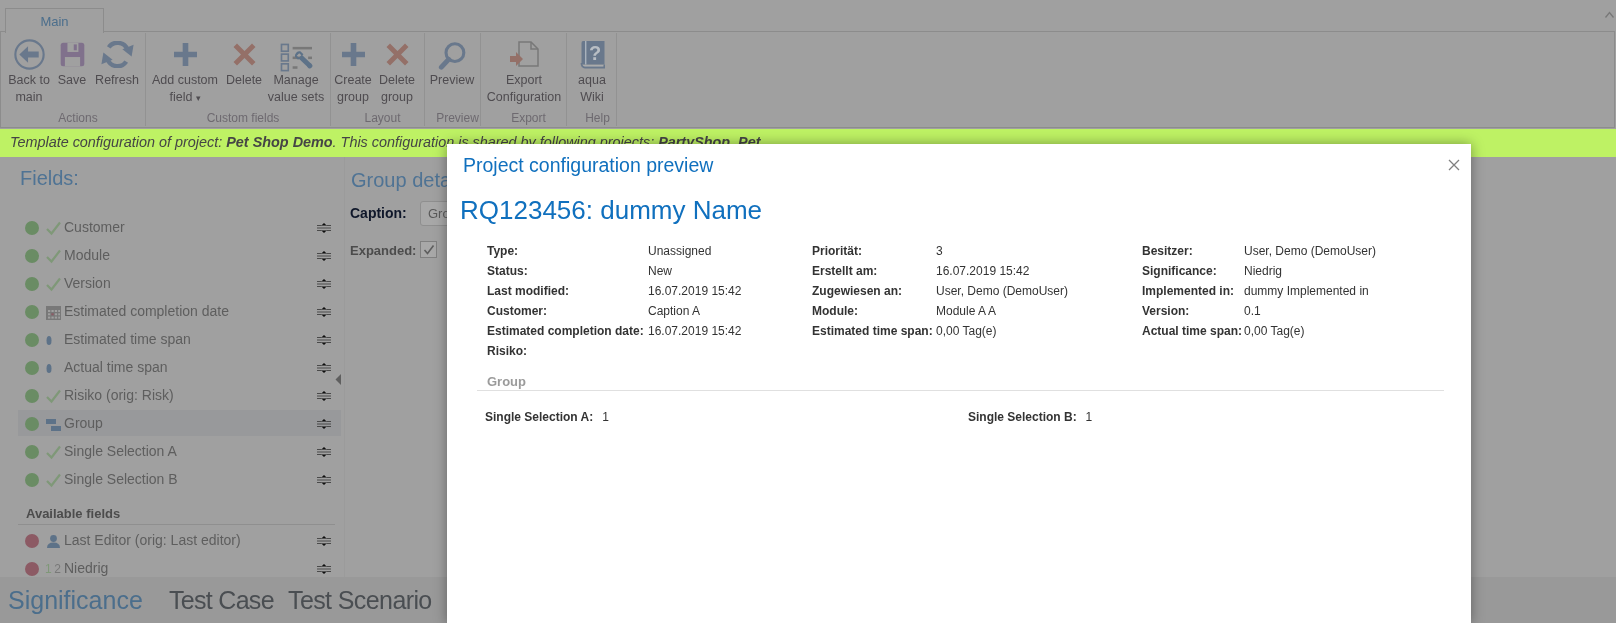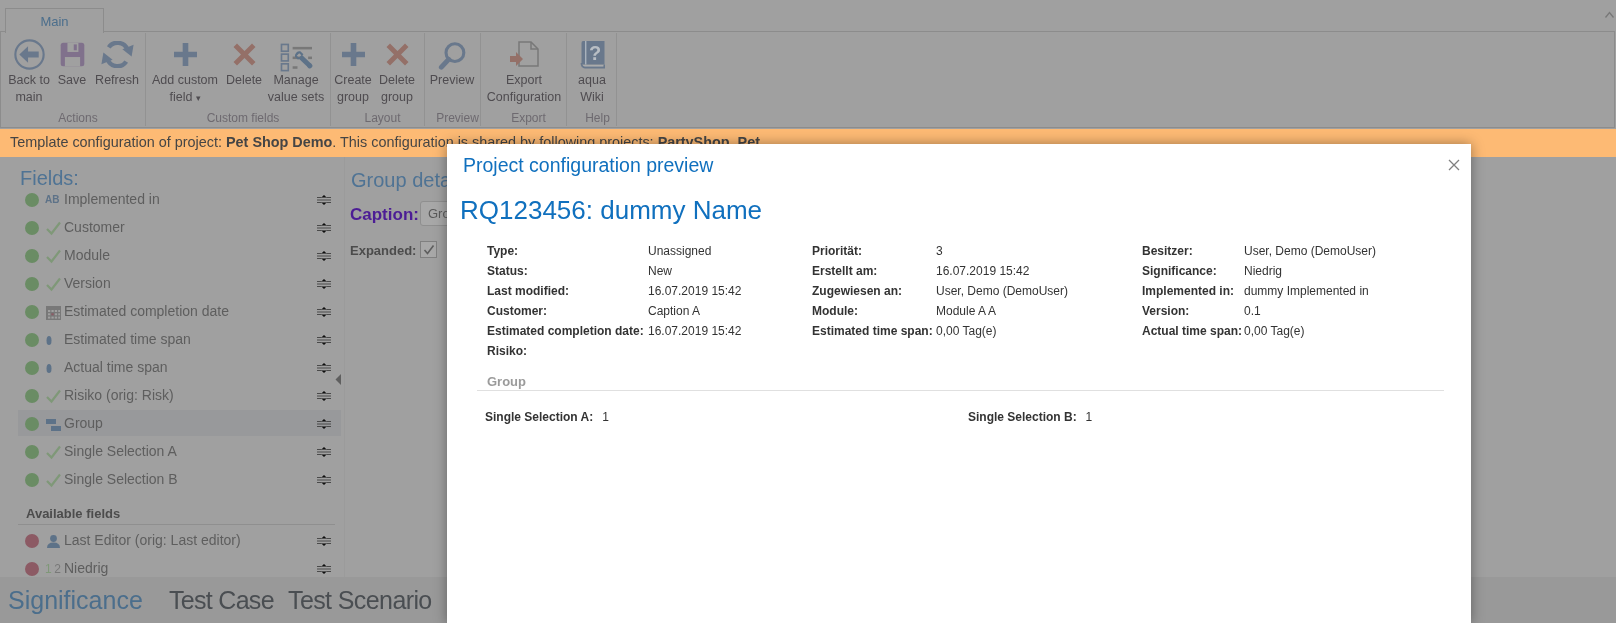--- a/index.html
+++ b/index.html
@@ -7,21 +7,21 @@
 body { background:#a0a0a0; position:relative; }
 .abs { position:absolute; }
 
 #ribbonbox { left:0; top:31px; width:1615px; height:97px; border:1px solid #8c8c8c; background:#a0a0a0; }
 #tab { left:5px; top:8px; width:99px; height:25px; border:1px solid #8c8c8c; border-bottom:none; background:#a0a0a0; color:#4b6e8c; font-size:13px; text-align:center; line-height:25px; z-index:2; }
 .rsep { top:33px; height:93px; width:1px; background:#929292; }
 .ritem { top:36px; text-align:center; color:#4f4c50; font-size:12.5px; line-height:16.5px; }
 .ritem .ric { height:36px; display:flex; align-items:center; justify-content:center; } .ritem .ric svg { position:relative; }
 .gcap { top:111px; height:17px; text-align:center; color:#6e6a70; font-size:12px;padding-left:11px; }
 
-#infobar { left:0; top:129px; width:1616px; height:28px; background:#fdba74; color:#454545; font-size:14.4px; line-height:27px; padding-left:10px; }
+#infobar { left:0; top:129px; width:1616px; height:28px; background:#bef264; color:#454545; font-size:14.4px; line-height:27px; padding-left:10px;font-style:italic; }
 
 #content { left:0; top:157px; width:1616px; height:420px; background:#a0a0a0; }
 .h1blue { color:#4f7394; font-size:20px; }
 .frow { position:absolute; left:18px; width:318px; height:28px; }
 .frow .dot { position:absolute; left:7px; top:7px; width:14px; height:14px; border-radius:50%; background:#6a8c64; }
 .frow .dot.red { background:#8c5a64; }
 .frow .fic { position:absolute; left:27px; top:6px; width:17px; height:17px; }
 .frow .flbl { position:absolute; left:46px; top:5px; font-size:14px; color:#5e5e5e; }
 .frow .drag { position:absolute; left:299px; top:8px; }
 
@@ -159,34 +159,20 @@
 <div class="abs gcap" style="left:145px;width:185px;">Custom fields</div>
 <div class="abs gcap" style="left:330px;width:94px;">Layout</div>
 <div class="abs gcap" style="left:424px;width:56px;">Preview</div>
 <div class="abs gcap" style="left:480px;width:86px;">Export</div>
 <div class="abs gcap" style="left:566px;width:52px;">Help</div>
 
 <div class="abs" id="infobar">Template configuration of project: <b>Pet Shop Demo</b>. This configuration is shared by following projects: <b>PartyShop, Pet</b></div>
 
 <div class="abs" id="content">
   <div class="abs h1blue" style="left:20px;top:10px;">Fields:</div>
-  <div class="frow" style="top:29px;">
-    <span class="dot"></span>
-    <span class="fic" style="font-size:10px;font-weight:bold;color:#5d7288;top:8px;">AB</span>
-    <span class="flbl">Implemented in</span>
-    <svg class="drag" width="14" height="12" viewBox="0 0 14 12">
-        <g stroke="#4a4a4a" stroke-width="1">
-          <path d="M0 3.5 H4.6 M9.4 3.5 H14"></path>
-          <path d="M0 6 H14"></path>
-          <path d="M0 8.5 H4.6 M9.4 8.5 H14"></path>
-          <path d="M4.6 3.5 L7 1.2 L9.4 3.5"></path>
-          <path d="M4.6 8.5 L7 10.8 L9.4 8.5"></path>
-        </g>
-      </svg>
-  </div>
   <div class="frow" style="top:57px;">
     <span class="dot"></span>
     <svg class="fic" viewBox="0 0 17 17">
         <path d="M2 9 L6.5 13.5 L15 2.5" fill="none" stroke="#7f9878" stroke-width="2.2"></path>
       </svg>
     <span class="flbl">Customer</span>
     <svg class="drag" width="14" height="12" viewBox="0 0 14 12">
         <g stroke="#4a4a4a" stroke-width="1">
           <path d="M0 3.5 H4.6 M9.4 3.5 H14"></path>
           <path d="M0 6 H14"></path>
@@ -388,21 +374,21 @@
         </g>
       </svg>
   </div>
 
   <div class="abs" style="left:344px;top:0;width:1px;height:420px;background:#9b9b9b;"></div>
   <svg class="abs" style="left:334px;top:217px;" width="8" height="11" viewBox="0 0 8 11">
       <path d="M7 0 L1.5 5.5 L7 11 Z" fill="#5f5f5f"></path>
     </svg>
 
   <div class="abs h1blue" style="left:351px;top:12px;">Group details</div>
-  <div class="abs" style="left:350px;top:48px;font-size:17px;font-weight:bold;color:#4c1d95;">Caption:</div>
+  <div class="abs" style="left:350px;top:48px;font-size:14px;font-weight:bold;color:#0f172a;">Caption:</div>
   <div class="abs" style="left:420px;top:44px;width:200px;height:25px;border:1px solid #8f8f8f;border-radius:3px;background:#a8a8a8;color:#5a5a5a;font-size:13px;line-height:24px;padding-left:7px;">Group</div>
   <div class="abs" style="left:350px;top:86px;font-size:13px;font-weight:bold;color:#4c4c4c;">Expanded:</div>
   <div class="abs" style="left:420px;top:84px;width:17px;height:17px;border:1px solid #808080;background:#a8a8a8;"></div>
   <svg class="abs" style="left:423px;top:87px;" width="12" height="12" viewBox="0 0 12 12">
       <path d="M1.5 6 L4.5 9.5 L10.5 1.5" fill="none" stroke="#5e5e5e" stroke-width="1.6"></path>
     </svg>
 </div>
 
 <div class="abs" id="bottombar">
   <span class="abs" style="left:8px;top:9px;color:#4b6e8c;">Significance</span>

